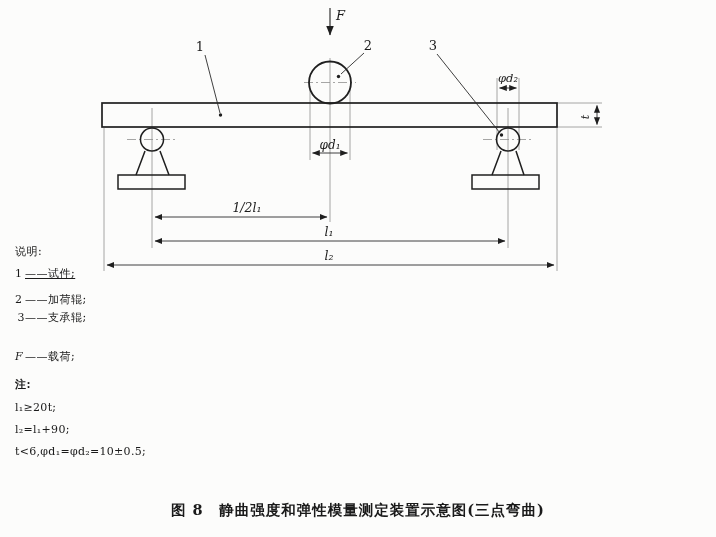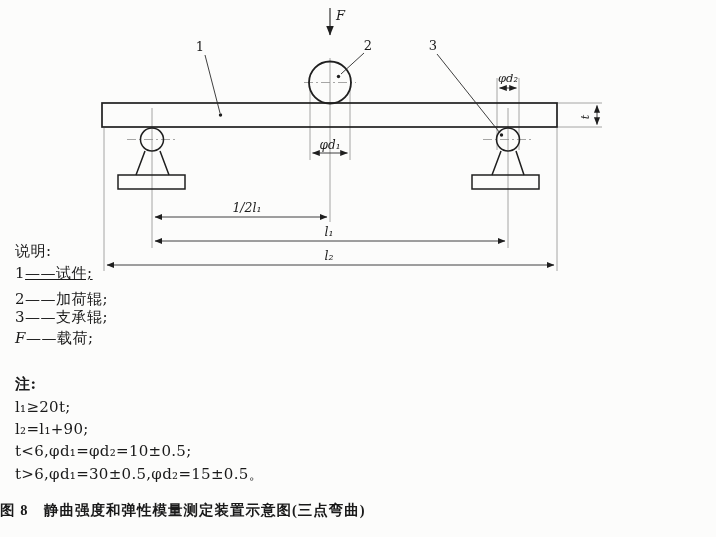--- a/index.html
+++ b/index.html
@@ -9,31 +9,31 @@
     background:#fcfcfb;
     font-family:"DejaVu Serif","Liberation Serif",serif;
     color:#1a1a1a;
     overflow:hidden;
   }
   .diagram-wrap{position:absolute;left:0;top:0;width:716px;height:280px;}
   svg text{font-family:"DejaVu Serif","Liberation Serif",serif;fill:#1a1a1a;}
   .it{font-style:italic;}
   .txtline{
     position:absolute;left:15px;
-    font-size:15px;line-height:17px;white-space:nowrap;
+    font-size:11px;line-height:17px;white-space:nowrap;
     letter-spacing:0.5px;
   }
   .txtline .sym{display:inline-block;min-width:10px;}
   .txtline .sym.it{font-style:italic;}
   .math{letter-spacing:0.3px;}
   .bold{font-weight:bold;}
   .caption{
     position:absolute;left:0;top:501px;width:716px;
-    text-align:left;font-size:14.5px;font-weight:bold;
-    letter-spacing:1px;white-space:nowrap;font-family:Liberation Serif, serif;
+    text-align:center;font-size:14.5px;font-weight:bold;
+    letter-spacing:1px;white-space:nowrap;
   }
 </style>
 </head>
 <body>
 
 <div class="page">
 
   <div class="diagram-wrap">
     <svg width="716" height="280" viewBox="0 0 716 280">
       <defs>
@@ -114,25 +114,24 @@
 
   <div class="txtline" style="top:265px;text-decoration:underline;">
     <span class="sym">1</span><span>——试件;</span>
   </div>
   <div class="txtline" style="top:291px;">
     <span class="sym">2</span><span>——加荷辊;</span>
   </div>
   <div class="txtline" style="top:309px;text-align:right;">
     <span class="sym">3</span><span>——支承辊;</span>
   </div>
-  <div class="txtline" style="top:330px;">
+  <div class="txtline" style="top:348px;">
     <span class="sym it">F</span><span>——载荷;</span>
   </div>
 
   <div class="txtline bold" style="top:376px;">注:</div>
   <div class="txtline math" style="top:399px;">l₁≥20t;</div>
   <div class="txtline math" style="top:421px;">l₂=l₁+90;</div>
   <div class="txtline math" style="top:443px;">t&lt;6,φd₁=φd₂=10±0.5;</div>
-  <div class="txtline math" style="top:466px;">t&gt;6,φd₁=30±0.5,φd₂=15±0.5。</div>
 
   <div class="caption">图 8　静曲强度和弹性模量测定装置示意图(三点弯曲)</div>
 
 </div>
 
 </body></html>

